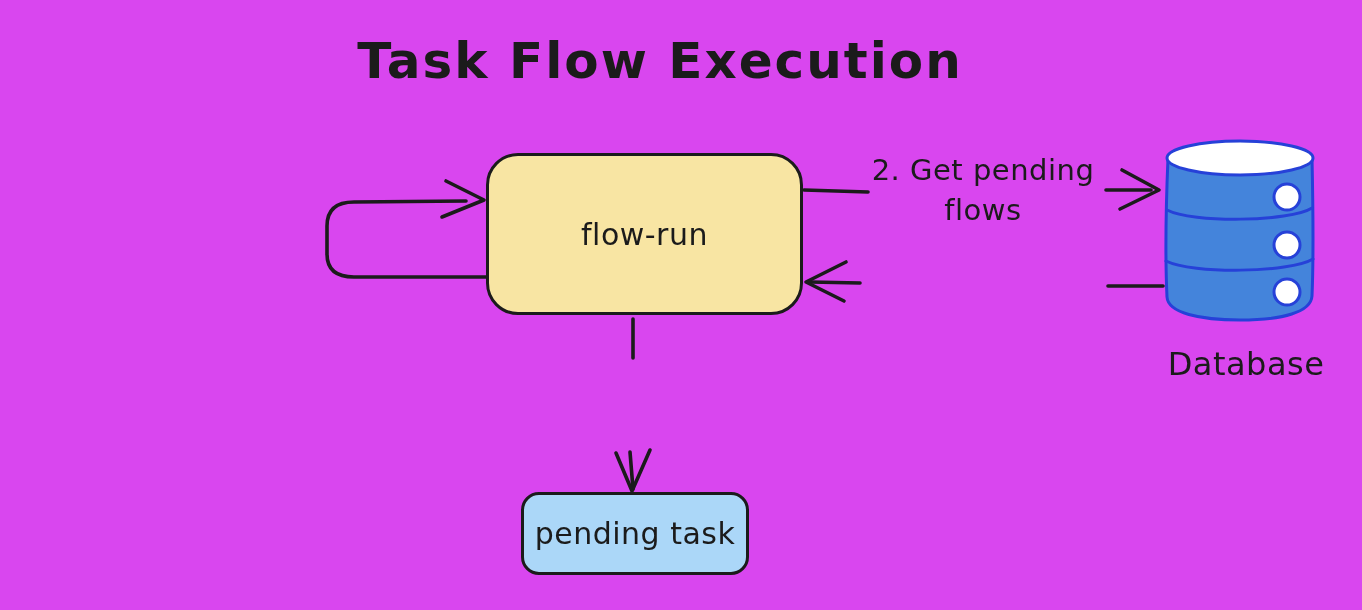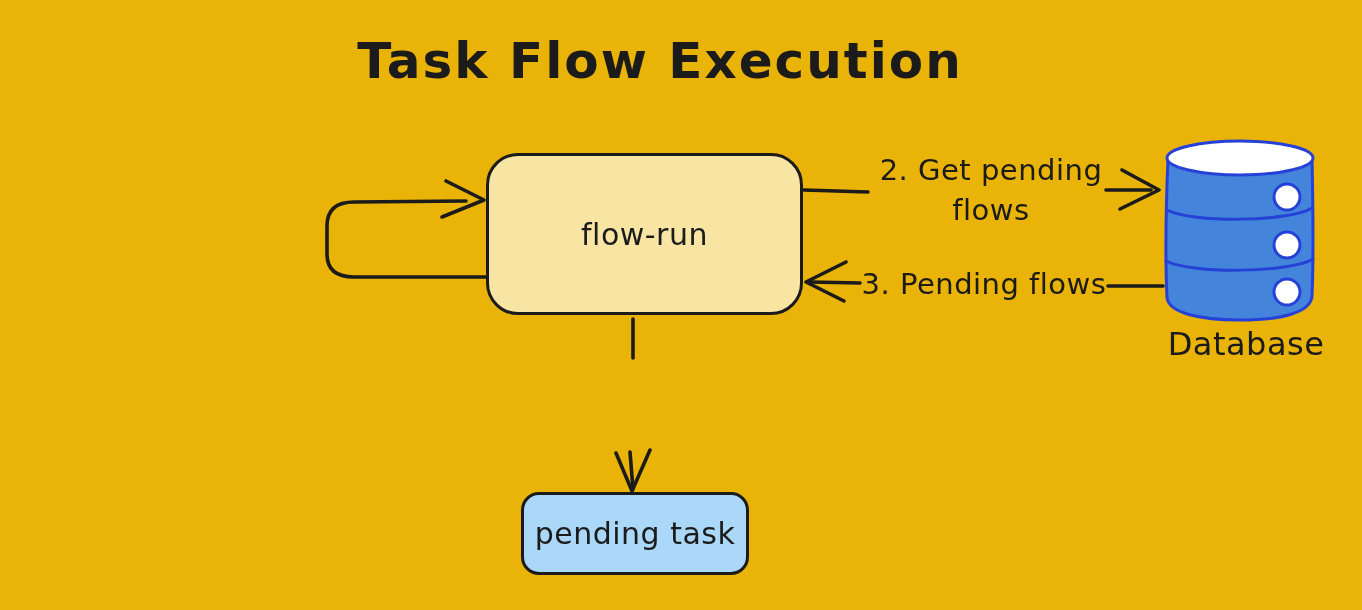--- a/index.html
+++ b/index.html
@@ -4,21 +4,21 @@
 <style>
   html, body {
     margin: 0;
     padding: 0;
     background: #ffffff;
   }
   .stage {
     position: relative;
     width: 1362px;
     height: 610px;
-    background: #eab308;
+    background: #d946ef;
     overflow: hidden;
     font-family: "DejaVu Sans", sans-serif;
     color: var(--ink, #1b1b1b);
   }
   .svg-layer {
     position: absolute;
     left: 0; top: 0;
     width: 1362px;
     height: 610px;
   }
@@ -97,38 +97,37 @@
   .label-scheduler {
     left: 28px;
     top: 220px;
     text-align: left;
   }
   .label-get-pending {
     left: 983px;
     top: 150px;
     transform: translateX(-50%);
     text-align: center;
-    margin-left: 8px;
   }
   .label-pending-flows {
     left: 984px;
     top: 264px;
     transform: translateX(-50%);
     text-align: center;
     white-space: nowrap;
   }
   .label-create-task {
     left: 634px;
     top: 368px;
     transform: translateX(-50%);
     text-align: center;
   }
   .label-database {
     left: 1246px;
-    top: 324px;
+    top: 344px;
     transform: translateX(-50%);
     font-size: 32px;
     text-align: center;
     white-space: nowrap;
   }
 </style>
 </head>
 <body>
 
 <div class="stage">
@@ -181,18 +180,17 @@
   </div>
 
   <div class="node node-pending-task">
     <span>pending task</span>
   </div>
 
 
   <div class="edge-label label-get-pending">2. Get pending
 flows</div>
 
-  <div class="edge-label label-pending-flows">3. Pending flows</div>
 
 
   <div class="edge-label label-database">Database</div>
 
 </div>
 
 </body></html>

